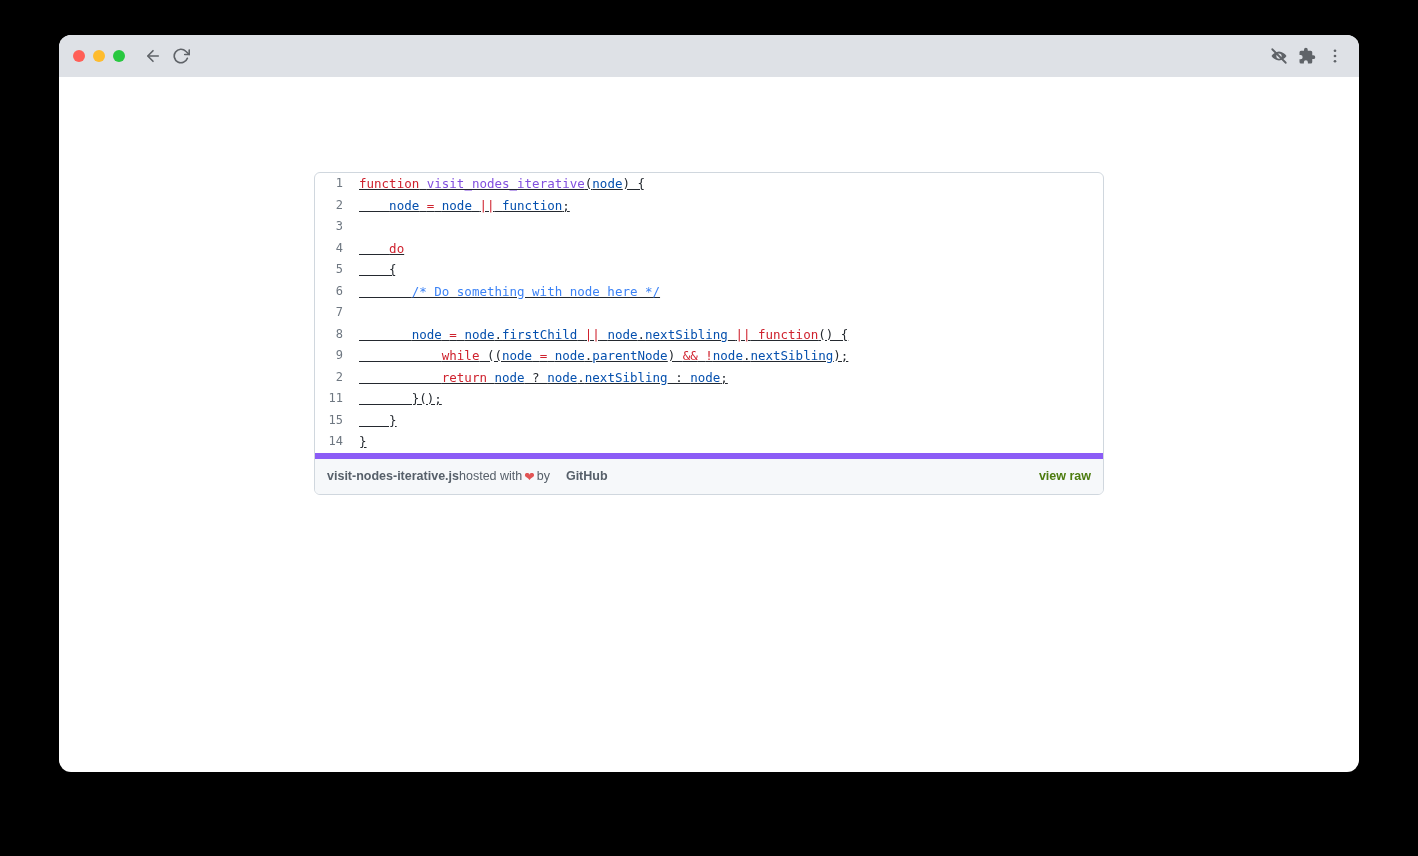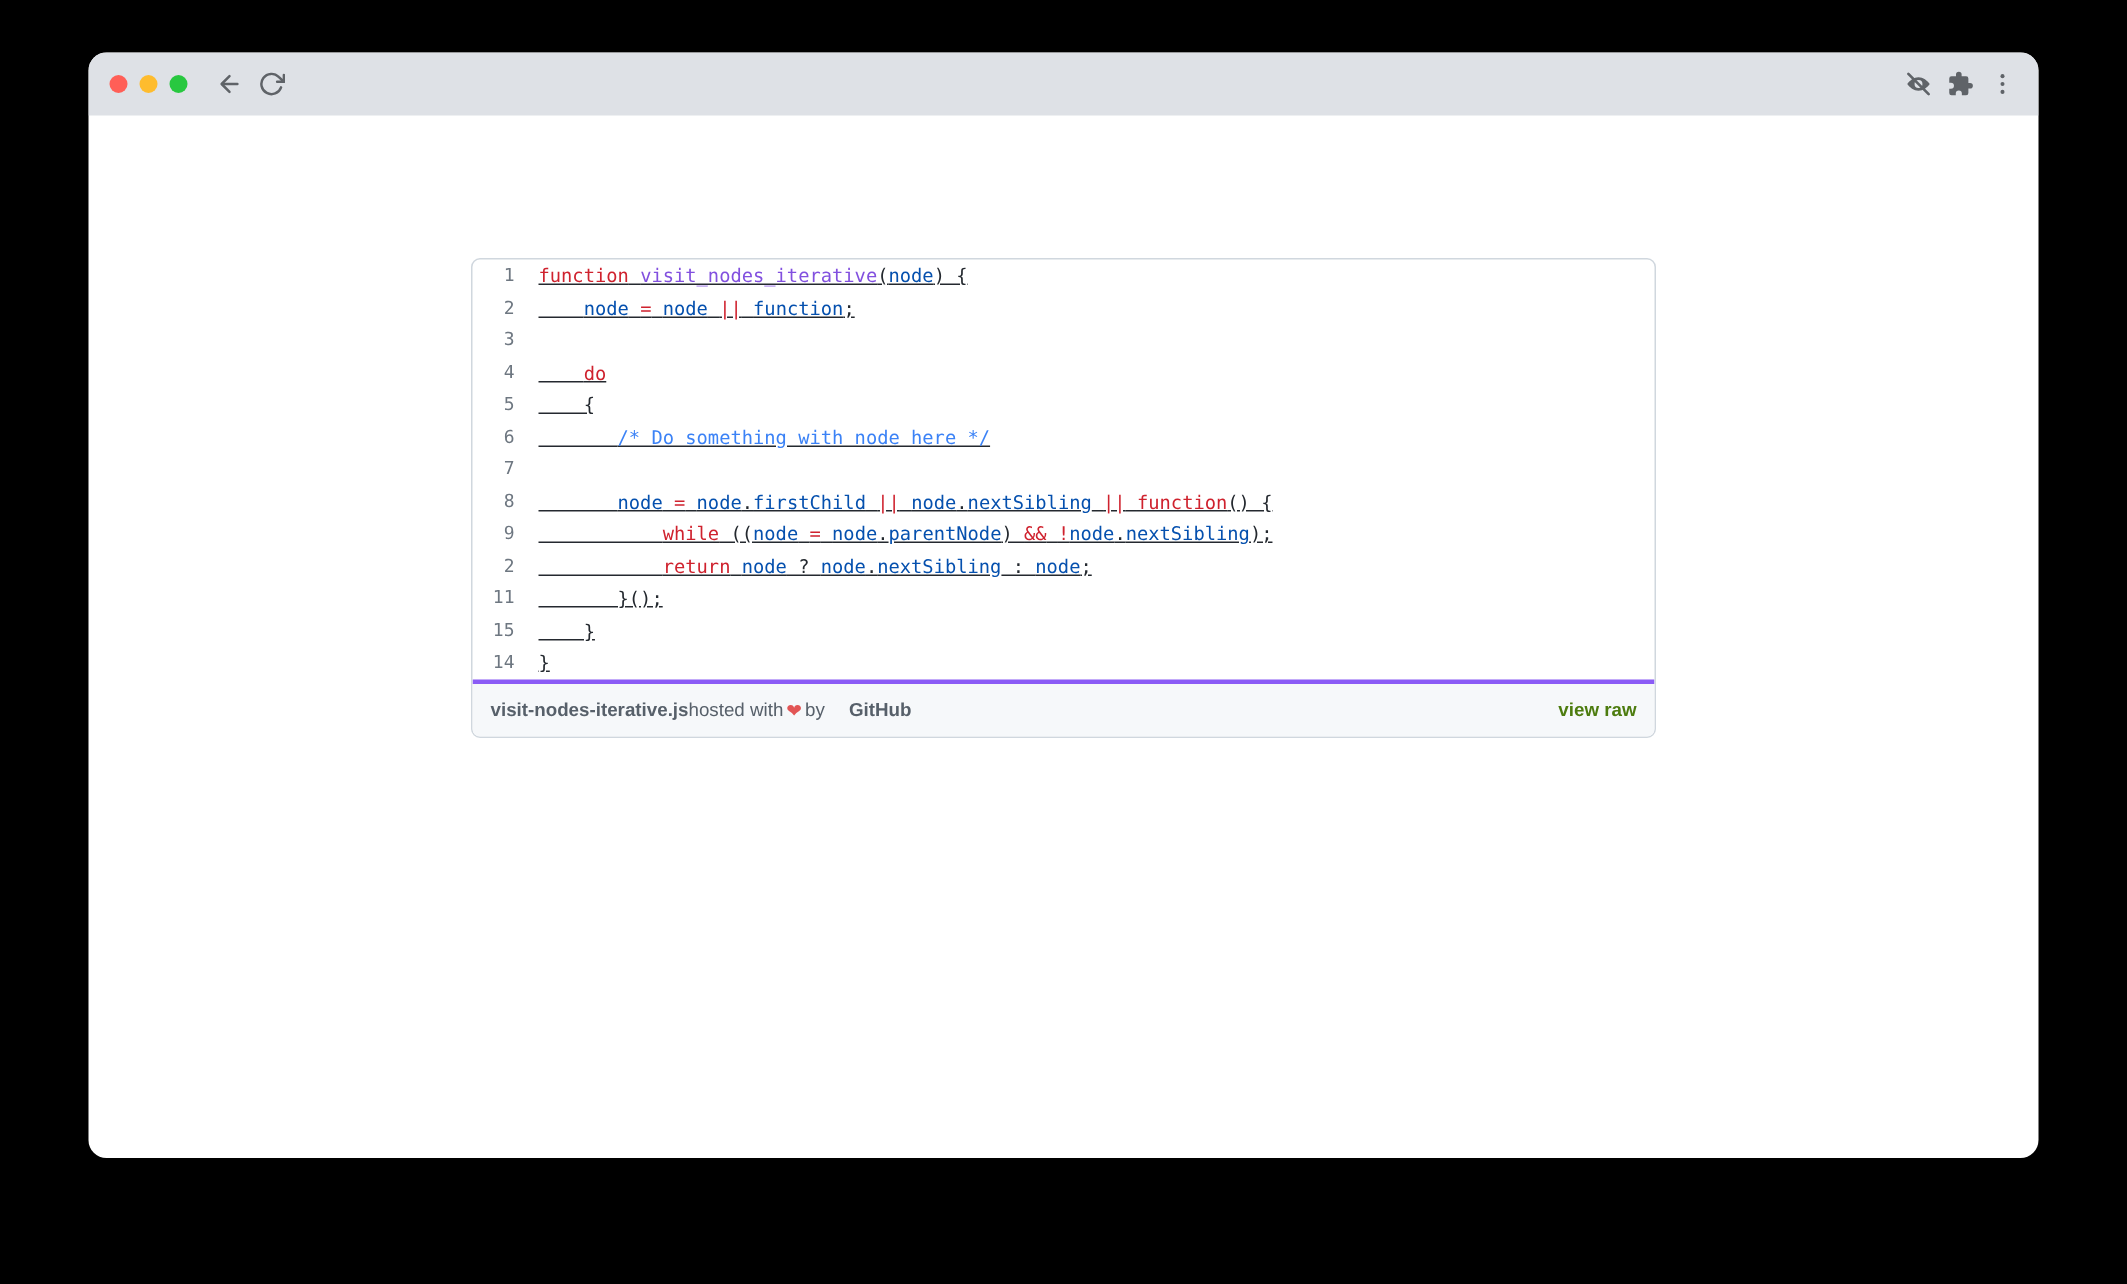--- a/index.html
+++ b/index.html
@@ -87,21 +87,21 @@
     text-decoration: underline;
   }
   .k { color: #cf222e; }      
   .fn { color: #8250df; }     
   .p { color: #0550ae; }      
   .c { color: #3b82f6; }      
   .v { color: #0550ae; }      
   .op-r { color: #cf222e; }   
   .footer {
     background: #f6f8fa;
-    border-top: 3px solid #8b5cf6;
+    border-top: 6px solid #8b5cf6;
     padding: 10px 12px;
     font-size: 12.5px;
     color: #57606a;
     display: flex;
     align-items: center;
   }
   .footer a.fname {
     color: #57606a;
     font-weight: 600;
     text-decoration: none;

